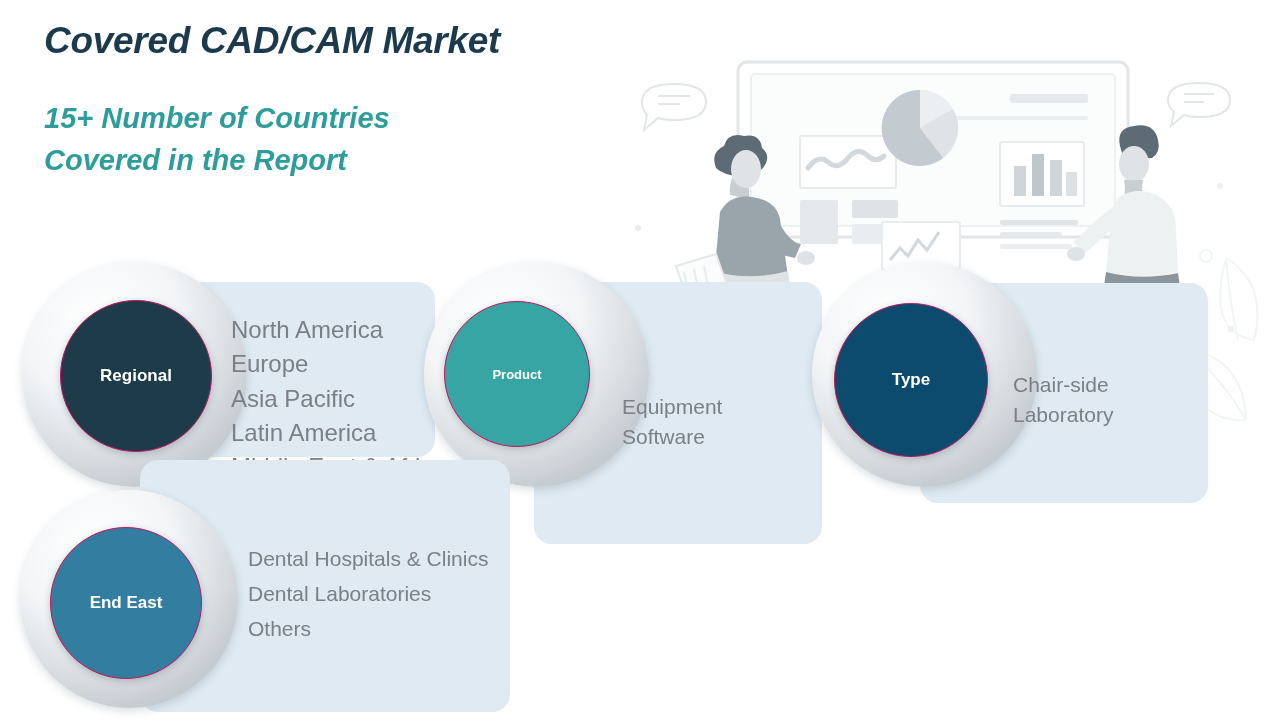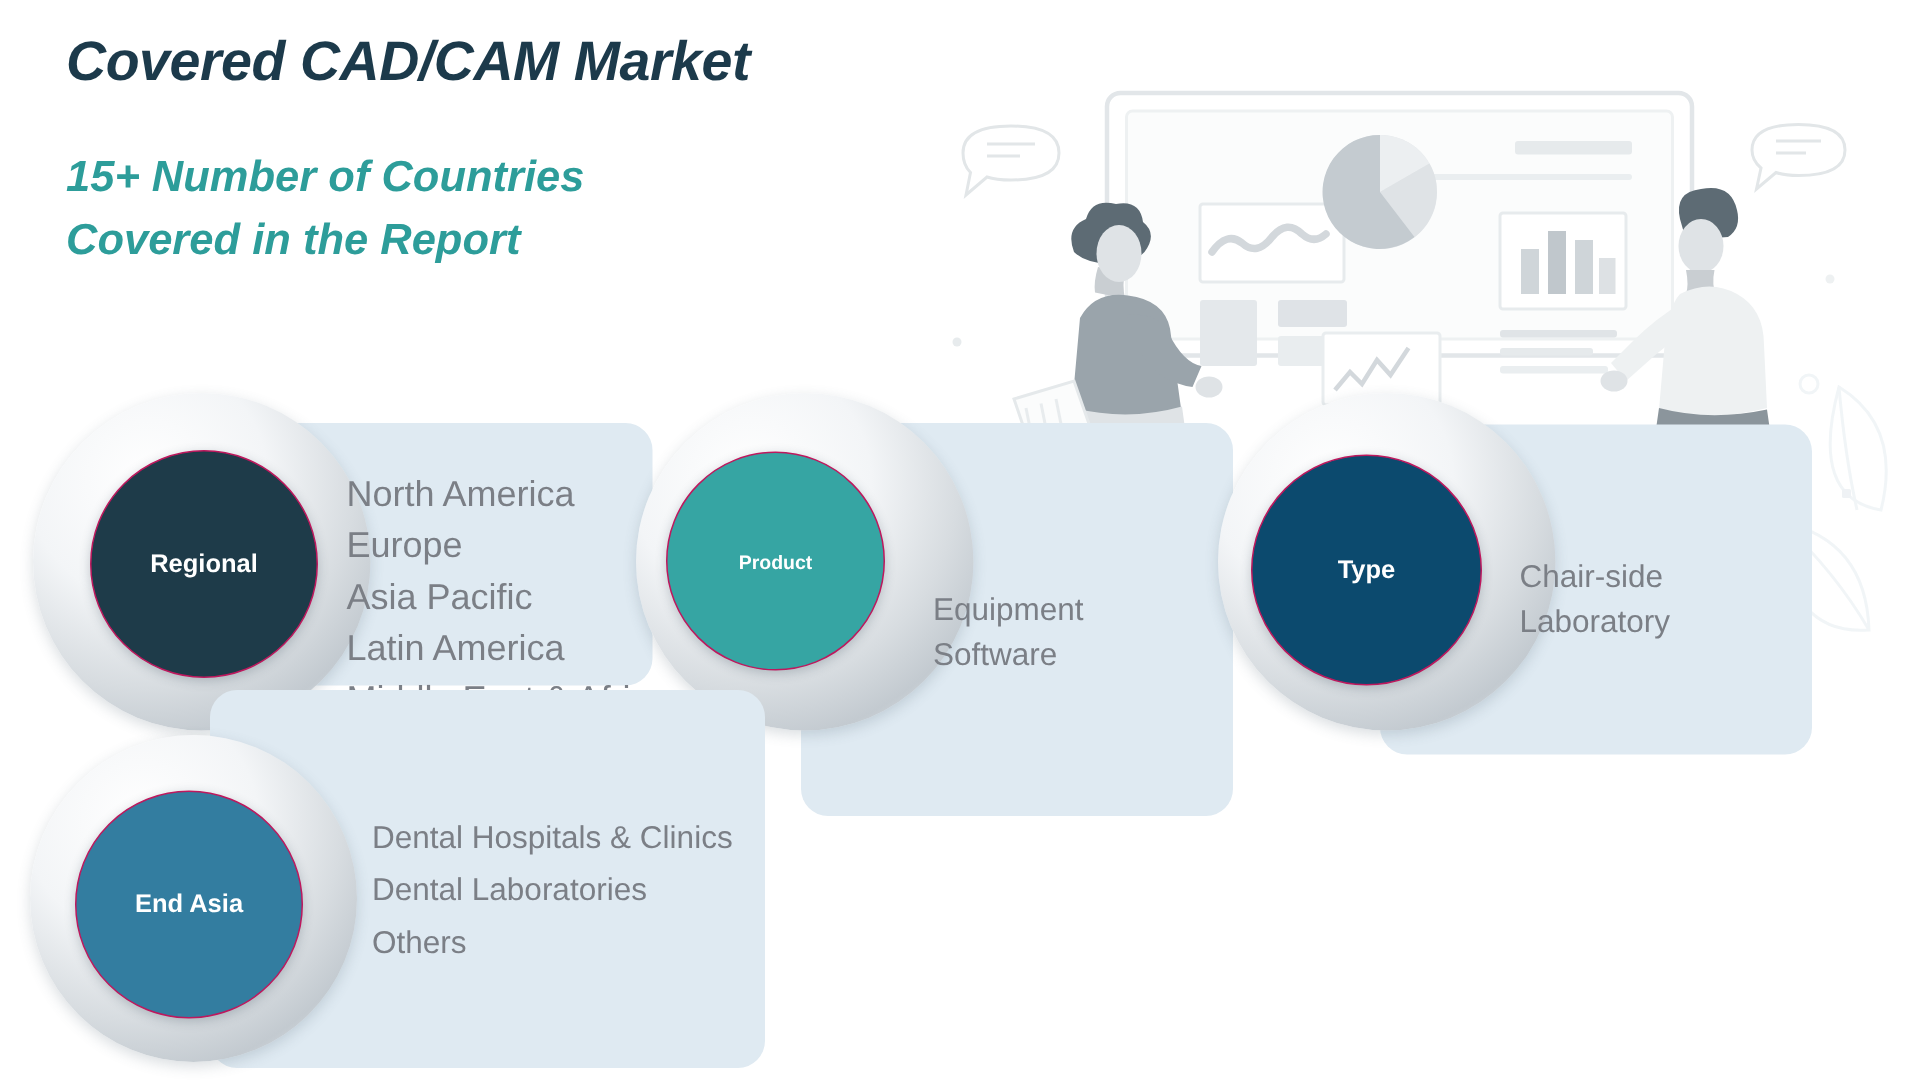--- a/index.html
+++ b/index.html
@@ -225,19 +225,19 @@
     <div class="panel" style="background: rgb(223, 234, 242);"></div>
     <div class="ring"></div>
     <div class="bubble" style="background: #0c4a6e;">Type</div>
     <div class="items">Chair-side
 Laboratory</div>
   </div>
 
   <div class="seg" id="seg-enduser">
     <div class="panel" style="background: rgb(223, 234, 242);"></div>
     <div class="ring"></div>
-    <div class="bubble" style="background: rgb(51, 125, 160);">End Asia</div>
+    <div class="bubble" style="background: rgb(51, 125, 160);">End East</div>
     <div class="items">Dental Hospitals &amp; Clinics
 Dental Laboratories
 Others</div>
   </div>
 
 </div>
 
 </body></html>

